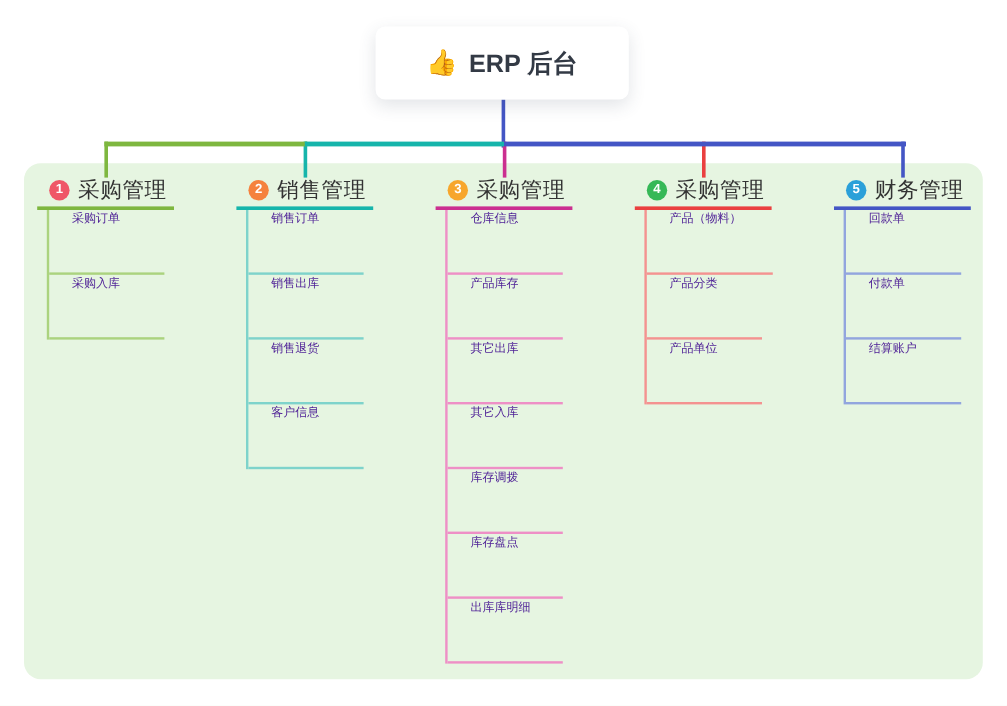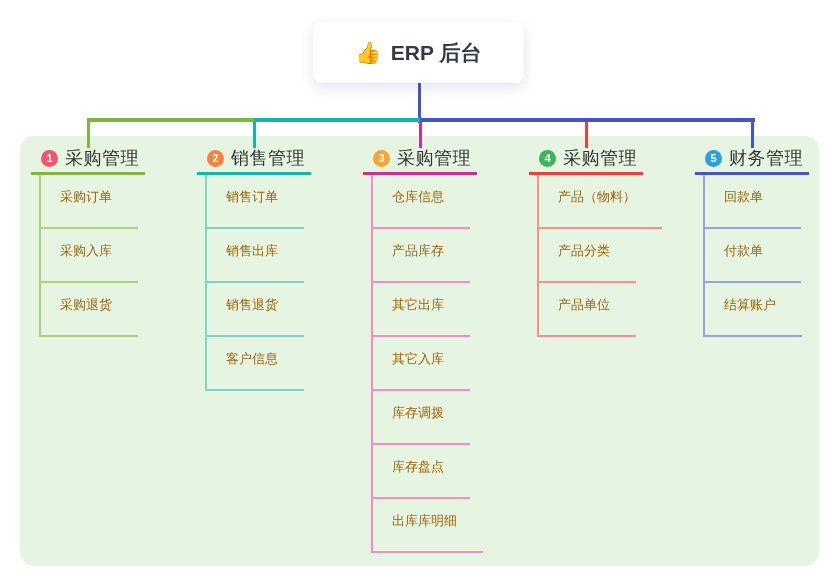--- a/index.html
+++ b/index.html
@@ -29,23 +29,23 @@
   .branch-title{width:114px;height:27px;box-sizing:border-box;
                 border-bottom:3px solid var(--line);
                 display:flex;align-items:center;gap:7px;
                 padding:0 0 4px 10px;
                 font-size:18px;color:#333;letter-spacing:.5px;white-space:nowrap;}
   .badge{width:17px;height:17px;border-radius:50%;flex:0 0 17px;
          color:#fff;font-size:11px;font-weight:bold;line-height:17px;
          text-align:center;letter-spacing:0;}
   .children{margin-left:8px;border-left:2px solid var(--light);width:max-content;}
   .child{height:54px;box-sizing:border-box;border-bottom:2px solid var(--light);
-         display:flex;align-items:center;
+         display:flex;align-items:flex-start;
          padding:0 26px 9px 19px;width:max-content;min-width:96px;
-         font-size:13px;color:#a16207;white-space:nowrap;}
+         font-size:10px;color:#4c1d95;white-space:nowrap;}
 </style>
 </head>
 <body>
 
 <div id="stage">
   <div class="panel"></div>
 
   <div class="root-node">
     <span class="emoji">👍</span>
     <span>ERP 后台</span>
@@ -56,23 +56,20 @@
     <div class="branch-title">
       <span class="badge" style="background: rgb(239, 87, 103);">1</span>
       <span class="branch-label">采购管理</span>
     </div>
     <div class="children">
         <div class="child">
           <span>采购订单</span>
         </div>
         <div class="child">
           <span>采购入库</span>
-        </div>
-        <div class="child">
-          <span>采购退货</span>
         </div>
       </div>
   </div>
 <div class="drop" style="left: 86.5px; background: rgb(126, 183, 63);"></div>
   <div class="branch" style="left: 197px; --line: #16b5ab; --light: #7ed3cb;">
     <div class="branch-title">
       <span class="badge" style="background: rgb(245, 130, 62);">2</span>
       <span class="branch-label">销售管理</span>
     </div>
     <div class="children">

